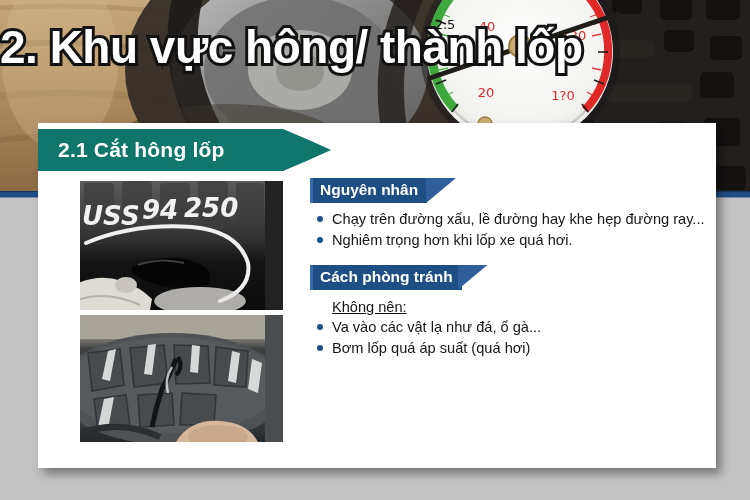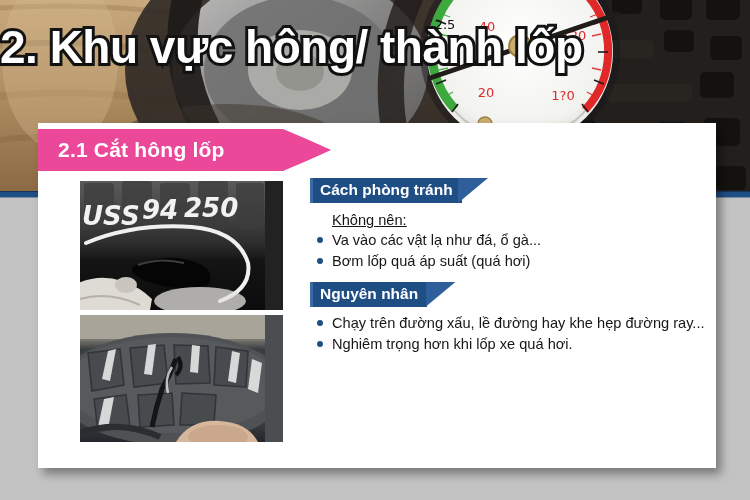--- a/index.html
+++ b/index.html
@@ -49,21 +49,21 @@
   .card{
     position:absolute; left:38px; top:123px; width:678px; height:345px;
     background:#ffffff;
     box-shadow:5px 6px 9px rgba(0,0,0,.38);
     z-index:4;
   }
 
   
   .sec-banner{
     position:absolute; left:0px; top:6px; height:42px; width:295px;
-    background:#ec4899;
+    background:#0f766e;
     color:#fff;
     display:flex; align-items:center;
     padding-left:20px;
     font-size:21px; font-weight:bold;
     letter-spacing:.2px;
     clip-path:polygon(0 0, 245px 0, 295px 50%, 245px 100%, 0 100%);
     z-index:3;
   }
   .sec-banner-notch{
     position:absolute; left:247px; top:6px; width:54px; height:42px;
@@ -368,41 +368,41 @@
 
           <path d="M96 127 Q110 104 140 106 Q168 108 178 127 Z" fill="#d6b79c"></path>
           <ellipse cx="138" cy="122" rx="30" ry="12" fill="#c9a88c"></ellipse>
           <path d="M0 118 Q40 104 80 122" stroke="#2b2e31" stroke-width="6" fill="none"></path>
         </svg>
       </div>
     </div>
 
     <div class="col-text">
 
+      <div class="blk">
+        <div class="head-wrap">
+          <span class="head-pill">Nguyên nhân</span>
+          <span class="head-arrow" style="left:116px;"></span>
+        </div>
+        <ul class="bullets">
+          <li>Chạy trên đường xấu, lề đường hay khe hẹp đường ray...</li>
+          <li>Nghiêm trọng hơn khi lốp xe quá hơi.</li>
+        </ul>
+      </div>
+
       <div class="blk tight">
         <div class="head-wrap">
           <span class="head-pill">Cách phòng tránh</span>
           <span class="head-arrow" style="left:148px;"></span>
         </div>
         <div>
           <span class="subnote">Không nên:</span>
         </div>
         <ul class="bullets">
           <li>Va vào các vật lạ như đá, ổ gà...</li>
           <li>Bơm lốp quá áp suất (quá hơi)</li>
         </ul>
       </div>
 
-      <div class="blk">
-        <div class="head-wrap">
-          <span class="head-pill">Nguyên nhân</span>
-          <span class="head-arrow" style="left:116px;"></span>
-        </div>
-        <ul class="bullets">
-          <li>Chạy trên đường xấu, lề đường hay khe hẹp đường ray...</li>
-          <li>Nghiêm trọng hơn khi lốp xe quá hơi.</li>
-        </ul>
-      </div>
-
 
     </div>
   </div>
 </div>
 
 </body></html>

